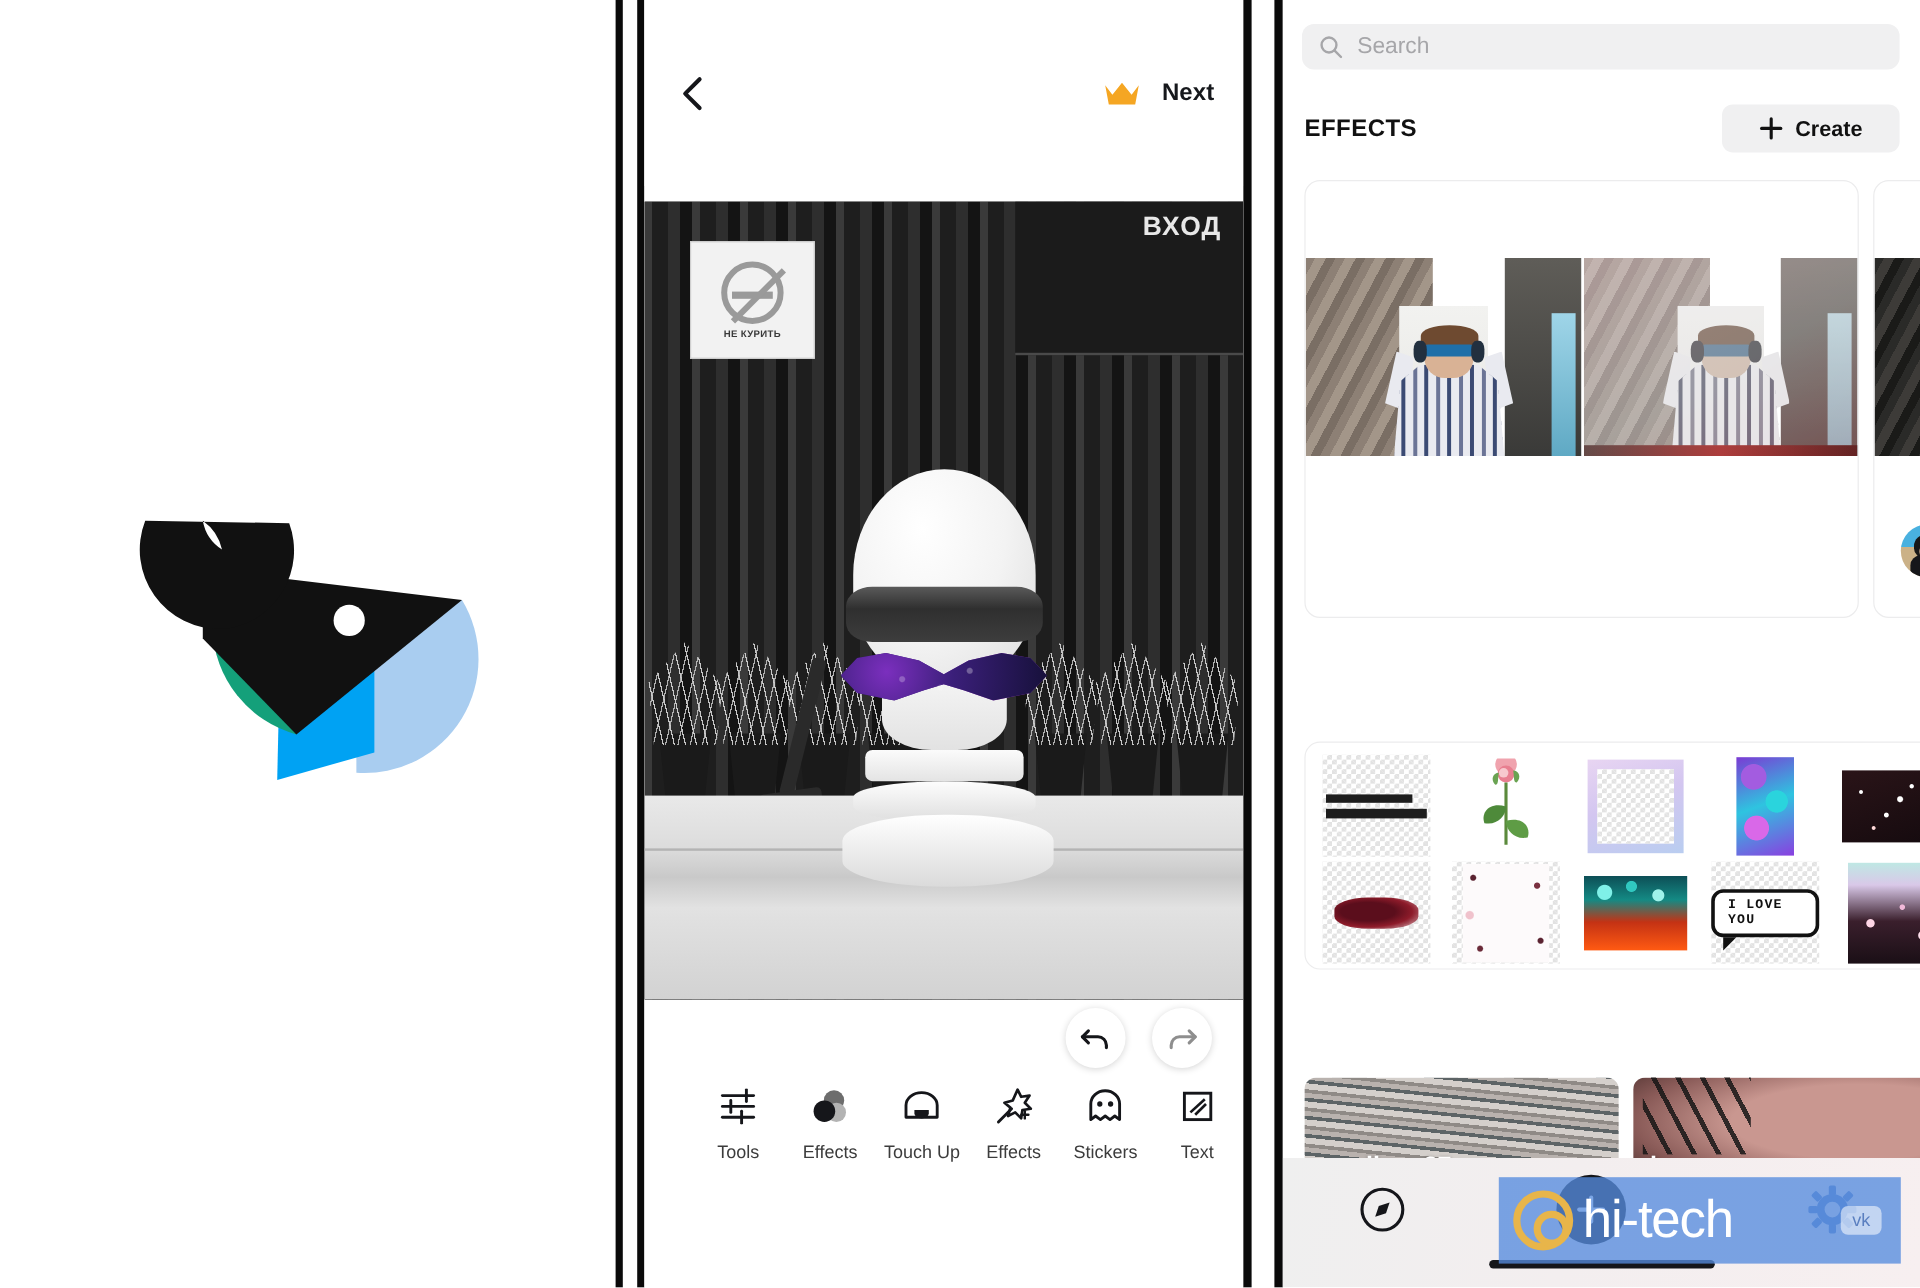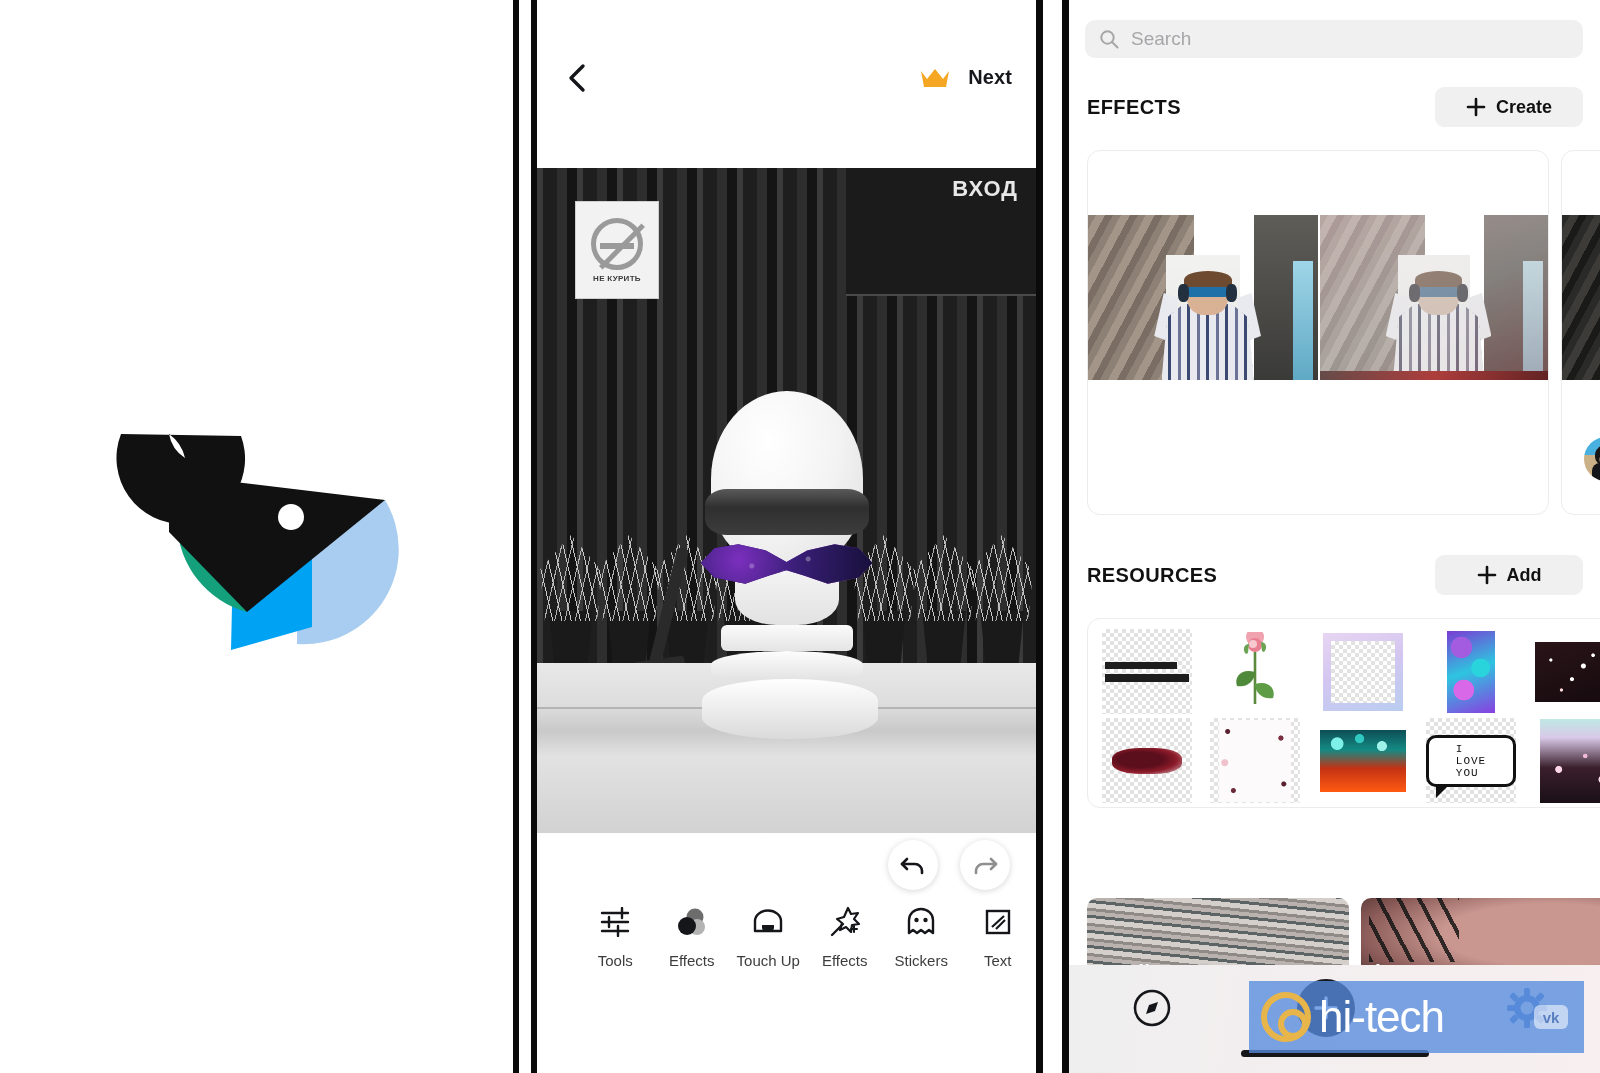--- a/index.html
+++ b/index.html
@@ -58,21 +58,21 @@
   }
   .ph-ledge {
     position:absolute; left:0; bottom:0; width:100%; height:170px;
     background: linear-gradient(180deg,#e9e9e9 0%, #dcdcdc 26%, #c9c9c9 40%, #e2e2e2 55%, #d2d2d2 100%);
   }
   .ph-ledge:after{
     content:""; position:absolute; left:0; top:44px; width:100%; height:2px;
     background:#b4b4b4;
   }
   .ph-sign {
-    position:absolute; left:38px; top:33px; width:84px; height:98px;
+    position:absolute; left:38px; top:33px; width:104px; height:98px;
     background:#f2f2f2; border:1px solid #cfcfcf;
     display:flex; flex-direction:column; align-items:center; justify-content:center; gap:4px;
   }
   .ph-sign .nosmoke{
     width:52px;height:52px;border:5px solid #9a9a9a;border-radius:50%;
     position:relative;
   }
   .ph-sign .nosmoke:before{
     content:"";position:absolute;left:4px;top:20px;width:34px;height:6px;background:#9a9a9a;
   }
@@ -260,21 +260,21 @@
     background: rgba(86,140,222,.78);
     display:flex; align-items:center; gap:8px; padding-left:12px;
   }
   .wm-at{ width:50px; height:50px; border:6px solid #e8b54a; border-radius:50%;
     position:relative; flex:0 0 50px; }
   .wm-at:after{ content:""; position:absolute; left:11px; top:11px; width:18px; height:18px;
     border:6px solid #e8b54a; border-radius:50%; }
   .wm-text{ color:#ffffff; font-size:44px; font-weight:400; letter-spacing:-1px; }
   .wm-vk{ margin-left:auto; margin-right:16px; width:34px; height:24px;
     background:rgba(255,255,255,.55); border-radius:6px; display:flex;
-    align-items:center; justify-content:center; color:#5a7fc0; font-size:15px; font-weight:700;}
+    align-items:center; justify-content:center; color:#5a7fc0; font-size:15px; font-weight:400;}
 </style>
 </head>
 <body>
 
 <div class="stage">
 
   <div class="panel-logo">
     <div class="whale-wrap">
       <svg width="300" height="250" viewBox="0 0 300 250">
 
@@ -525,30 +525,20 @@
       </div>
       <div class="eff-foot">
         <div class="avatar">
           <div class="av-head"></div>
             <div class="av-face"></div>
             <div class="av-body"></div>
         </div>
       </div>
     </div>
 
-    <div class="sec-head" style="top:554px">
-      <div class="sec-title">RESOURCES</div>
-      <div class="sec-btn">
-        <svg width="20" height="20" viewBox="0 0 20 20">
-          <line x1="10" y1="2" x2="10" y2="18" stroke="#111" stroke-width="2.6" stroke-linecap="round"></line>
-          <line x1="2" y1="10" x2="18" y2="10" stroke="#111" stroke-width="2.6" stroke-linecap="round"></line>
-        </svg>
-        <span class="lbl">Add</span>
-      </div>
-    </div>
 
     <div class="res-card">
       <div class="res-grid">
 
         <div class="res-cell checker">
           <div style="width:84px">
             <div style="height:7px;background:#1d1d1d;margin-bottom:5px;width:72px;"></div>
             <div style="height:8px;background:#1d1d1d;width:84px;"></div>
           </div>
         </div>
@@ -609,21 +599,21 @@
         <div class="res-cell">
           <div style="width:86px;height:62px;background:
               radial-gradient(circle at 20% 22%, #7ff0e8 0 7%, transparent 8%),
               radial-gradient(circle at 46% 14%, #30c8c0 0 6%, transparent 7%),
               radial-gradient(circle at 72% 26%, #9ff2ea 0 6%, transparent 7%),
               linear-gradient(180deg,#0d4e56 0%, #148a84 32%, #c43214 62%, #ff5a12 100%);"></div>
         </div>
 
         <div class="res-cell checker">
           <div style="position:relative;">
-            <div style="background:#fff;border:3px solid #111;border-radius:10px;padding:5px 27px;font-size:11px;font-weight:400;letter-spacing:1px;color:#111;font-family:'Liberation Mono',monospace;">I LOVE YOU</div>
+            <div style="background:#fff;border:3px solid #111;border-radius:10px;padding:5px 11px;font-size:11px;font-weight:700;letter-spacing:1px;color:#111;font-family:'Liberation Mono',monospace;">I LOVE YOU</div>
             <div style="position:absolute;left:10px;bottom:-11px;width:0;height:0;border-left:11px solid #111;border-bottom:11px solid transparent;"></div>
           </div>
         </div>
 
         <div class="res-cell">
           <div style="width:78px;height:84px;background:
               radial-gradient(circle at 24% 60%, #ffd6e6 0 4%, transparent 5%),
               radial-gradient(circle at 58% 44%, #f0b8d8 0 3%, transparent 4%),
               radial-gradient(circle at 80% 72%, #ffe0ec 0 4%, transparent 5%),
               linear-gradient(180deg,#bfe8e4 0%, #d9c8e8 22%, #3a1f2c 58%, #1a0f16 100%);"></div>

